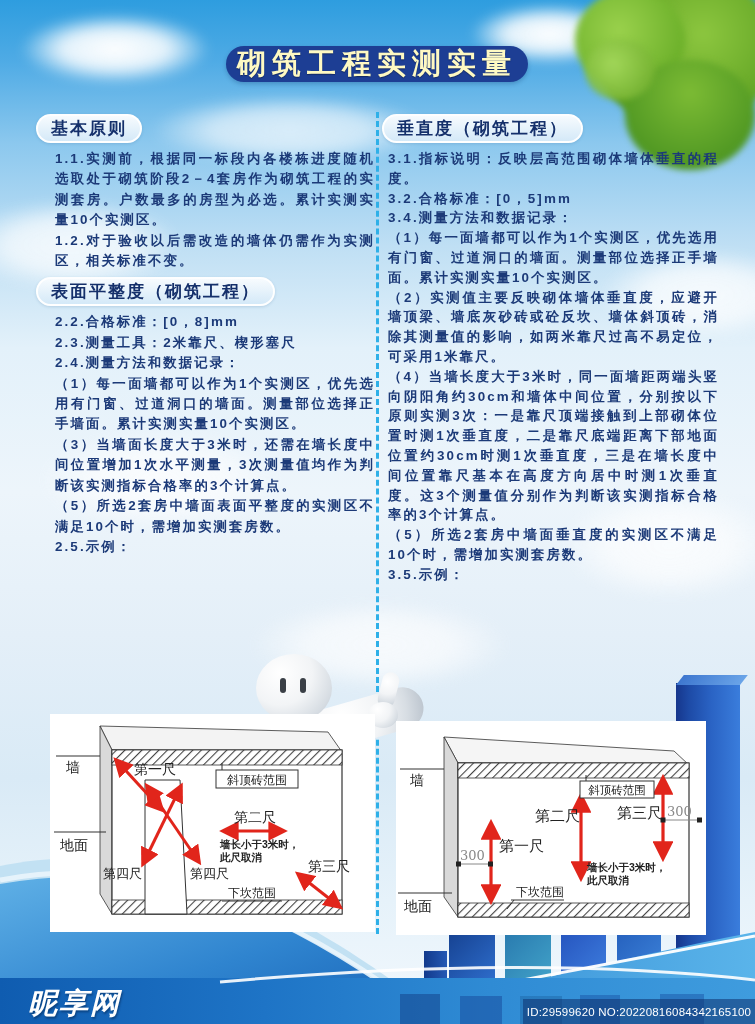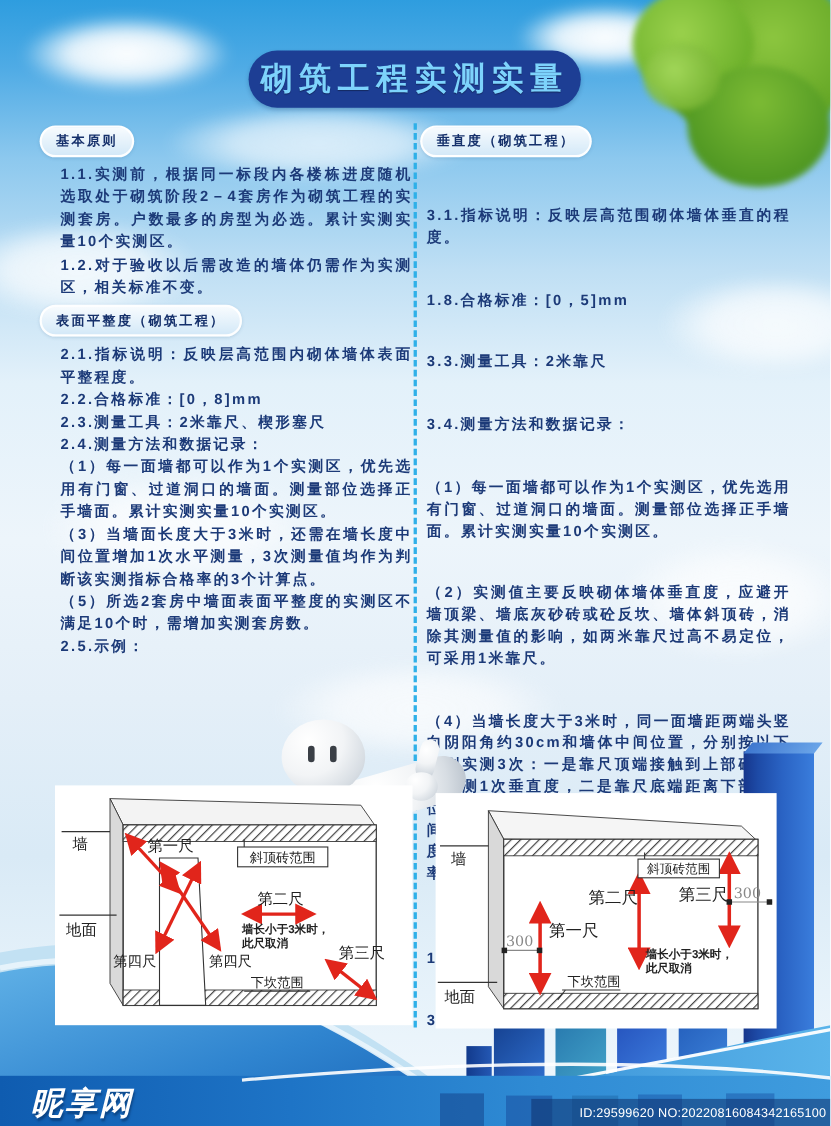--- a/index.html
+++ b/index.html
@@ -3,49 +3,49 @@
 <meta charset="utf-8">
 <style>
   html,body{margin:0;padding:0;}
   body{font-family:"Liberation Sans","DejaVu Sans",sans-serif;}
   #page{position:relative;width:755px;height:1024px;overflow:hidden;
     background:linear-gradient(180deg,#2e9ddf 0%,#4fabe5 6%,#8cc8ee 14%,#bfdff4 24%,#e3f1fa 34%,#edf5fb 48%,#e4eff8 62%,#d9eaf6 76%,#e6f2fa 88%,#f2f8fd 100%);}
   .cloud{position:absolute;background:radial-gradient(closest-side,#ffffff 0%,rgba(255,255,255,.85) 55%,rgba(255,255,255,0) 100%);filter:blur(6px);border-radius:50%;}
   
   .leaf{position:absolute;border-radius:50%;filter:blur(3px);}
   
-  .title-pill{position:absolute;left:226px;top:46px;width:302px;height:52px;background:#1d3e94;border-radius:26px;
-    display:flex;align-items:center;justify-content:center;color:#7dd3fc;font-size:29px;font-weight:bold;letter-spacing:6px;
+  .title-pill{position:absolute;left:226px;top:46px;width:302px;height:36px;background:#1d3e94;border-radius:26px;
+    display:flex;align-items:center;justify-content:center;color:#fef9c3;font-size:29px;font-weight:bold;letter-spacing:6px;
     text-shadow:0 1px 1px rgba(0,0,0,.35);box-shadow:0 2px 4px rgba(0,40,90,.25);}
   
   .col{position:absolute;width:333px;color:#1c3a78;font-size:13.4px;font-weight:600;letter-spacing:2.1px;
     text-align:justify;text-justify:inter-character;}
   .col p{margin:0;}
   .lh-l p{line-height:20.4px;margin-left:13px;}
-  .lh-r p{line-height:19.8px;margin-top:37px;}
+  .lh-r p{line-height:19.8px;}
   .badge{display:inline-block;background:linear-gradient(180deg,#f7fbfe,#d4e9f8);border:2px solid rgba(255,255,255,.95);
-    border-radius:15px;padding:2px 13px;color:#15306b;font-weight:bold;font-size:12px;letter-spacing:2px;
+    border-radius:15px;padding:2px 13px;color:#15306b;font-weight:bold;font-size:17px;letter-spacing:2px;
     box-shadow:0 1px 3px rgba(40,90,140,.18);margin:2px 0 6px -6px;line-height:21px;}
   .divider{position:absolute;left:376px;top:112px;height:822px;width:0;border-left:3px dashed #2fb0e8;}
   
   .card{position:absolute;background:#ffffff;}
   .svg-abs{position:absolute;left:0;top:0;}
   
   .mascot-part{position:absolute;background:radial-gradient(circle at 32% 28%,#ffffff 0%,#f2f4f6 45%,#d7dde3 75%,#b7c0ca 100%);}
   
   .bar{position:absolute;}
   
   .footer-band{position:absolute;left:0;top:978px;width:755px;height:46px;
     background:linear-gradient(90deg,#0f5cb0 0%,#1e74c6 35%,#2f8bd4 65%,#3f9cde 100%);}
   .wm{position:absolute;left:28px;top:984px;color:#ffffff;font-style:italic;font-weight:bold;display:flex;align-items:baseline;gap:10px;
     text-shadow:1px 2px 2px rgba(0,30,70,.45);}
   .wm .site{font-size:29px;letter-spacing:2px;}
   .wm .url{font-size:21px;letter-spacing:1px;}
   .idband{position:absolute;right:0;top:999px;width:232px;height:25px;background:rgba(15,50,110,.55);
-    color:#ffffff;font-size:11.5px;display:flex;align-items:center;justify-content:center;letter-spacing:.2px;padding-left:40px;}
+    color:#ffffff;font-size:11.5px;display:flex;align-items:center;justify-content:center;letter-spacing:.2px;}
   text{font-family:"DejaVu Serif","Liberation Serif",serif;}
   .note-sans{font-family:"Liberation Sans","DejaVu Sans",sans-serif;}
 </style>
 </head>
 <body>
 
 <div id="page">
 
   <div class="cloud" style="left:20px;top:14px;width:190px;height:70px;"></div>
   <div class="cloud" style="left:470px;top:4px;width:160px;height:60px;"></div>
@@ -65,35 +65,33 @@
 
   <div class="title-pill">砌筑工程实测实量</div>
 
   <div class="divider"></div>
 
   <div class="col lh-l" style="left:42px;top:112px;">
     <div><span class="badge">基本原则</span></div>
     <p>1.1.实测前，根据同一标段内各楼栋进度随机选取处于砌筑阶段2－4套房作为砌筑工程的实测套房。户数最多的房型为必选。累计实测实量10个实测区。</p>
     <p>1.2.对于验收以后需改造的墙体仍需作为实测区，相关标准不变。</p>
     <div style="margin-top:4px;"><span class="badge">表面平整度（砌筑工程）</span></div>
-    <p>2.1.指标说明：反映层高范围内砌体墙体表面平整程度。</p>
     <p>2.2.合格标准：[0，8]mm</p>
     <p>2.3.测量工具：2米靠尺、楔形塞尺</p>
     <p>2.4.测量方法和数据记录：</p>
     <p>（1）每一面墙都可以作为1个实测区，优先选用有门窗、过道洞口的墙面。测量部位选择正手墙面。累计实测实量10个实测区。</p>
     <p>（3）当墙面长度大于3米时，还需在墙长度中间位置增加1次水平测量，3次测量值均作为判断该实测指标合格率的3个计算点。</p>
     <p>（5）所选2套房中墙面表面平整度的实测区不满足10个时，需增加实测套房数。</p>
     <p>2.5.示例：</p>
   </div>
 
   <div class="col lh-r" style="left:388px;top:112px;width:331px;">
     <div><span class="badge">垂直度（砌筑工程）</span></div>
     <p>3.1.指标说明：反映层高范围砌体墙体垂直的程度。</p>
-    <p>1.8.合格标准：[0，5]mm</p>
-    <p>3.3.测量工具：2米靠尺</p>
+    <p>3.2.合格标准：[0，5]mm</p>
     <p>3.4.测量方法和数据记录：</p>
     <p>（1）每一面墙都可以作为1个实测区，优先选用有门窗、过道洞口的墙面。测量部位选择正手墙面。累计实测实量10个实测区。</p>
     <p>（2）实测值主要反映砌体墙体垂直度，应避开墙顶梁、墙底灰砂砖或砼反坎、墙体斜顶砖，消除其测量值的影响，如两米靠尺过高不易定位，可采用1米靠尺。</p>
     <p>（4）当墙长度大于3米时，同一面墙距两端头竖向阴阳角约30cm和墙体中间位置，分别按以下原则实测3次：一是靠尺顶端接触到上部砌体位置时测1次垂直度，二是靠尺底端距离下部地面位置约30cm时测1次垂直度，三是在墙长度中间位置靠尺基本在高度方向居中时测1次垂直度。这3个测量值分别作为判断该实测指标合格率的3个计算点。</p>
     <p>（5）所选2套房中墙面垂直度的实测区不满足10个时，需增加实测套房数。</p>
     <p>3.5.示例：</p>
   </div>
 
   <div style="position:absolute;left:250px;top:650px;width:210px;height:110px;z-index:3;">
     <div class="mascot-part" style="left:55px;top:48px;width:120px;height:42px;border-radius:24px;transform:rotate(-16deg);"></div>

